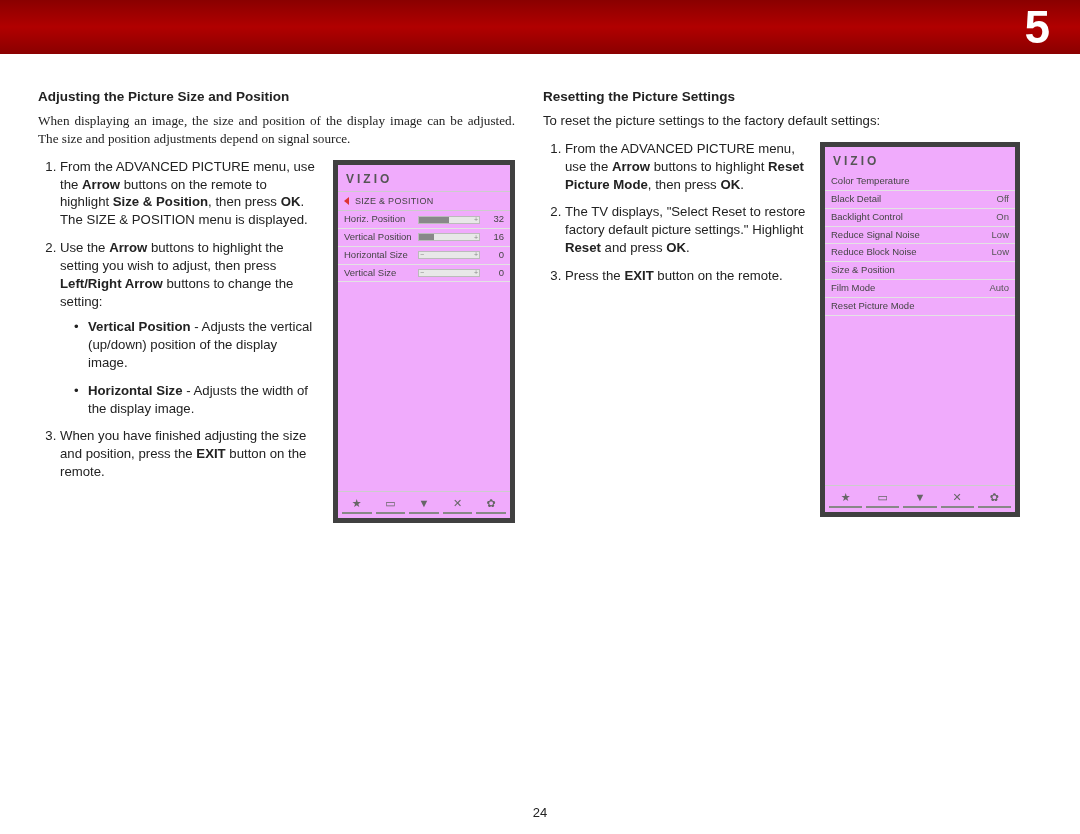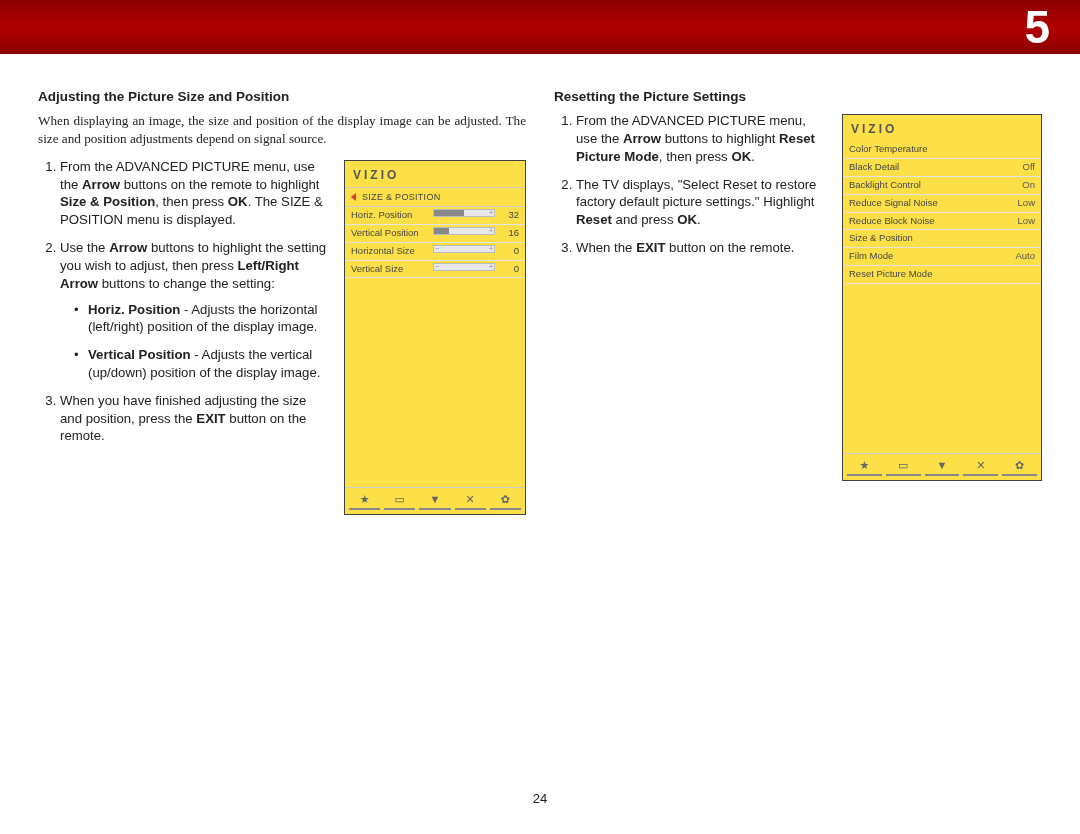--- a/index.html
+++ b/index.html
@@ -19,41 +19,41 @@
     align-items: center;
     padding-right: 30px;
   }
   .banner-num {
     color: #fff;
     font-size: 46px;
     font-weight: bold;
   }
   .page {
     display: flex;
-    padding: 34px 38px 0 38px;
+    padding: 34px 60px 0 38px;
     gap: 28px;
   }
   .col { flex: 1; font-size: 13.2px; line-height: 1.35; }
   .col h3 { font-size: 13.5px; font-weight: bold; margin-bottom: 6px; }
   .col p { margin-bottom: 10px; }
   .just { text-align: justify; font-family: Liberation Serif, serif; }
   ol { list-style: decimal; padding-left: 22px; margin-bottom: 10px; }
   ol > li { margin-bottom: 10px; }
   ul.bullets { list-style: none; padding-left: 14px; margin-top: 8px; }
   ul.bullets > li { margin-bottom: 10px; position: relative; padding-left: 14px; }
   ul.bullets > li::before { content: "•"; position: absolute; left: 0; }
   b { font-weight: bold; }
 
   
   .float-menu-1 { float: right; width: 182px; margin: 2px 0 10px 14px; }
   .float-menu-2 { float: right; width: 200px; margin: 2px 0 10px 14px; }
 
   .osd {
-    border: 1px solid #404040;
-    background: #fde047;
+    border: 5px solid #404040;
+    background: #f0abfc;
     font-size: 10px;
     color: #444;
   }
   .osd-header {
     padding: 6px 8px 4px 8px;
     font-weight: bold;
     letter-spacing: 3px;
     font-size: 12px;
     color: #555;
     font-family: "Arial Narrow", Arial, sans-serif;
@@ -69,21 +69,21 @@
     letter-spacing: 0.3px;
   }
   .osd-sub .tri {
     width: 0; height: 0;
     border-top: 4px solid transparent;
     border-bottom: 4px solid transparent;
     border-right: 5px solid #d33;
   }
   .osd-row {
     display: flex;
-    align-items: flex-start;
+    align-items: center;
     justify-content: space-between;
     border-bottom: 1px solid #e3e3e3;
     padding: 2px 6px;
     font-size: 9.5px;
   }
   .osd-row:last-of-type { border-bottom: 1px solid #ccc; }
   .osd-row .label { flex: 1; }
   .osd-row .slider {
     width: 62px; height: 8px;
     background: #e8e8e8;
@@ -113,21 +113,21 @@
     display: flex;
     justify-content: center;
     align-items: flex-end;
     font-size: 11px;
     color: #666;
     padding-bottom: 1px;
   }
 
   .pagenum {
     position: absolute;
-    bottom: 28px;
+    bottom: 14px;
     width: 100%;
     text-align: center;
     font-size: 13px;
   }
   .clear { clear: both; }
 </style>
 </head>
 <body>
 
 <div class="banner">
@@ -194,33 +194,34 @@
       </div>
     </div>
 
     <ol>
       <li>
         <span>From the ADVANCED PICTURE menu, use the </span><b>Arrow</b><span> buttons on the remote to highlight </span><b>Size &amp; Position</b><span>, then press </span><b>OK</b><span>. The SIZE &amp; POSITION menu is displayed.</span>
       </li>
       <li>
         <span>Use the </span><b>Arrow</b><span> buttons to highlight the setting you wish to adjust, then press </span><b>Left/Right Arrow</b><span> buttons to change the setting:</span>
         <ul class="bullets">
-          <li><b>Horiz. Position</b><span> - Adjusts the horizontal (left/right) position of the display image.</span></li>
           <li><b>Vertical Position</b><span> - Adjusts the vertical (up/down) position of the display image.</span></li>
+          <li><b>Horizontal Size</b><span> - Adjusts the width of the display image.</span></li>
         </ul>
       </li>
       <li>
         <span>When you have finished adjusting the size and position, press the </span><b>EXIT</b><span> button on the remote.</span>
       </li>
     </ol>
     <div class="clear"></div>
   </div>
 
   <div class="col">
     <h3>Resetting the Picture Settings</h3>
+    <p>To reset the picture settings to the factory default settings:</p>
 
     <div class="float-menu-2">
       <div class="osd">
         <div class="osd-header">VIZIO</div>
         <div class="osd-row">
             <span class="label">Color Temperature</span>
             <span class="rval"></span>
           </div>
         <div class="osd-row">
             <span class="label">Black Detail</span>
@@ -262,21 +263,21 @@
     </div>
 
     <ol>
       <li>
         <span>From the ADVANCED PICTURE menu, use the </span><b>Arrow</b><span> buttons to highlight </span><b>Reset Picture Mode</b><span>, then press </span><b>OK</b><span>.</span>
       </li>
       <li>
         <span>The TV displays, "Select Reset to restore factory default picture settings." Highlight </span><b>Reset</b><span> and press </span><b>OK</b><span>.</span>
       </li>
       <li>
-        <span>When the </span><b>EXIT</b><span> button on the remote.</span>
+        <span>Press the </span><b>EXIT</b><span> button on the remote.</span>
       </li>
     </ol>
     <div class="clear"></div>
   </div>
 
 </div>
 
 <div class="pagenum">24</div>
 
 </body></html>

